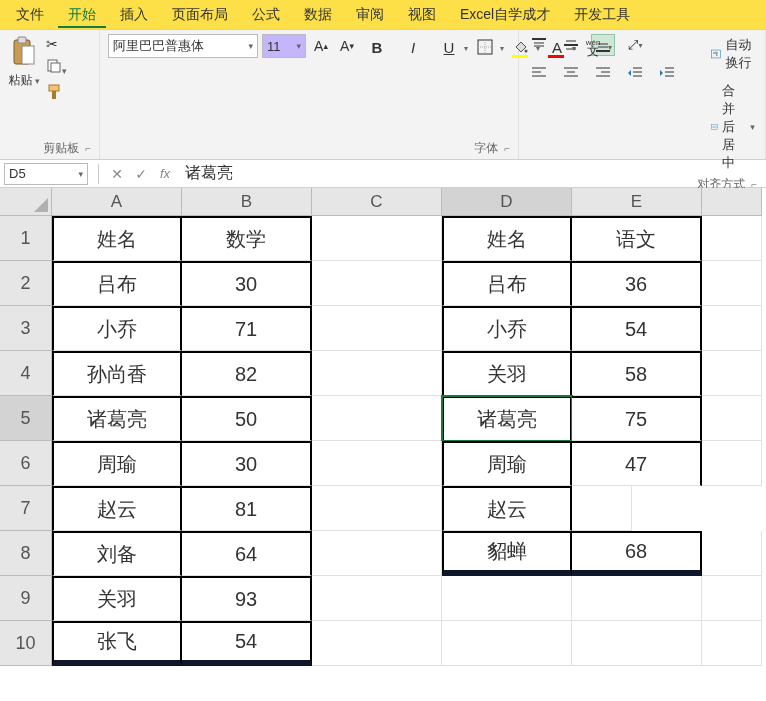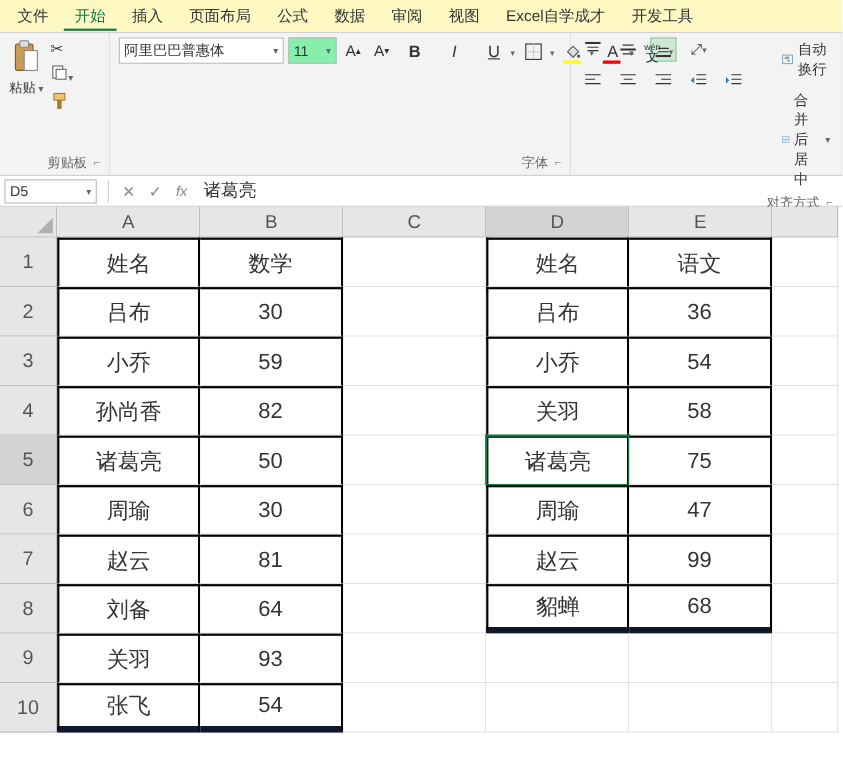--- a/index.html
+++ b/index.html
@@ -1,34 +1,34 @@
 <!DOCTYPE html>
 <html><head>
 <meta charset="utf-8">
 <style>
 *{box-sizing:border-box;margin:0;padding:0;font-family:"Microsoft YaHei","SimSun",sans-serif;}
 body{background:#fff;width:766px;height:701px;overflow:hidden;font-size:14px;color:#333;}
-.menubar{display:flex;align-items:center;background:#fef9c3;height:30px;padding:0 6px;gap:4px;border-bottom:1px solid #d0d0d0;}
+.menubar{display:flex;align-items:center;background:#fde047;height:30px;padding:0 6px;gap:4px;border-bottom:1px solid #d0d0d0;}
 .menu-item{padding:4px 10px;font-size:14px;color:#333;cursor:pointer;}
 .menu-item.active{color:#107c41;border-bottom:2px solid #107c41;padding-bottom:2px;}
 .ribbon{display:flex;background:#f3f3f3;height:130px;border-bottom:1px solid #d0d0d0;}
 .ribbon-group{display:flex;flex-direction:column;justify-content:space-between;padding:4px 8px 2px 8px;border-right:1px solid #e0e0e0;}
 .ribbon-group-content{flex:1;display:flex;align-items:flex-start;gap:6px;}
 .ribbon-group-label{font-size:12px;text-align:center;color:#666;display:flex;justify-content:flex-end;align-items:center;gap:6px;padding-top:2px;}
 .dialog-launcher{font-size:10px;color:#888;cursor:pointer;}
 .clipboard-left{display:flex;flex-direction:column;align-items:center;gap:2px;}
 .paste-icon{width:32px;height:36px;display:flex;align-items:center;justify-content:center;}
 .paste-icon svg{width:28px;height:32px;}
 .paste-label{font-size:12px;}
 .clip-small{display:flex;flex-direction:column;gap:6px;margin-top:2px;}
 .clip-small span{cursor:pointer;}
 .font-group{min-width:250px;}
 .font-row{display:flex;gap:4px;align-items:center;margin-bottom:6px;}
 .font-select{width:150px;height:24px;border:1px solid #bbb;background:#fff;font-size:13px;padding:0 4px;display:flex;align-items:center;justify-content:space-between;}
-.size-select{width:44px;height:24px;border:1px solid #bbb;background:#86efac;font-size:13px;padding:0 4px;display:flex;align-items:center;justify-content:space-between;}
+.size-select{width:44px;height:24px;border:1px solid #bbb;background:#c4b5fd;font-size:13px;padding:0 4px;display:flex;align-items:center;justify-content:space-between;}
 .tiny-caret{font-size:9px;color:#666;}
 .aa-btn{width:22px;height:22px;display:flex;align-items:center;justify-content:center;font-size:14px;cursor:pointer;}
 .font-btns{display:flex;gap:10px;align-items:center;}
 .fb{width:26px;height:26px;display:flex;align-items:center;justify-content:center;cursor:pointer;font-size:15px;position:relative;}
 .fb .caret{font-size:8px;position:absolute;right:-6px;top:10px;color:#666;}
 .border-icon svg{width:16px;height:16px;}
 .bucket{position:relative;}
 .bucket .bar{position:absolute;bottom:2px;left:4px;width:16px;height:3px;}
 .align-group{min-width:200px;}
 .align-rows{display:flex;flex-direction:column;gap:6px;}
@@ -318,21 +318,21 @@
     <div class="cell-row">
       <div class="cell bt bl bv">吕布</div>
       <div class="cell bt br">30</div>
       <div class="cell"></div>
       <div class="cell bt bl bv">吕布</div>
       <div class="cell bt br">36</div>
       <div class="cell last"></div>
     </div>
     <div class="cell-row">
       <div class="cell bt bl bv">小乔</div>
-      <div class="cell bt br">59</div>
+      <div class="cell bt br">71</div>
       <div class="cell"></div>
       <div class="cell bt bl bv">小乔</div>
       <div class="cell bt br">54</div>
       <div class="cell last"></div>
     </div>
     <div class="cell-row">
       <div class="cell bt bl bv">孙尚香</div>
       <div class="cell bt br">82</div>
       <div class="cell"></div>
       <div class="cell bt bl bv">关羽</div>
@@ -353,21 +353,20 @@
       <div class="cell"></div>
       <div class="cell bt bl bv">周瑜</div>
       <div class="cell bt br">47</div>
       <div class="cell last"></div>
     </div>
     <div class="cell-row">
       <div class="cell bt bl bv">赵云</div>
       <div class="cell bt br">81</div>
       <div class="cell"></div>
       <div class="cell bt bl bv">赵云</div>
-      <div class="cell bt br">99</div>
       <div class="cell last"></div>
     </div>
     <div class="cell-row">
       <div class="cell bt bl bv">刘备</div>
       <div class="cell bt br">64</div>
       <div class="cell"></div>
       <div class="cell bt bl bv bb">貂蝉</div>
       <div class="cell bt br bb">68</div>
       <div class="cell last"></div>
     </div>

